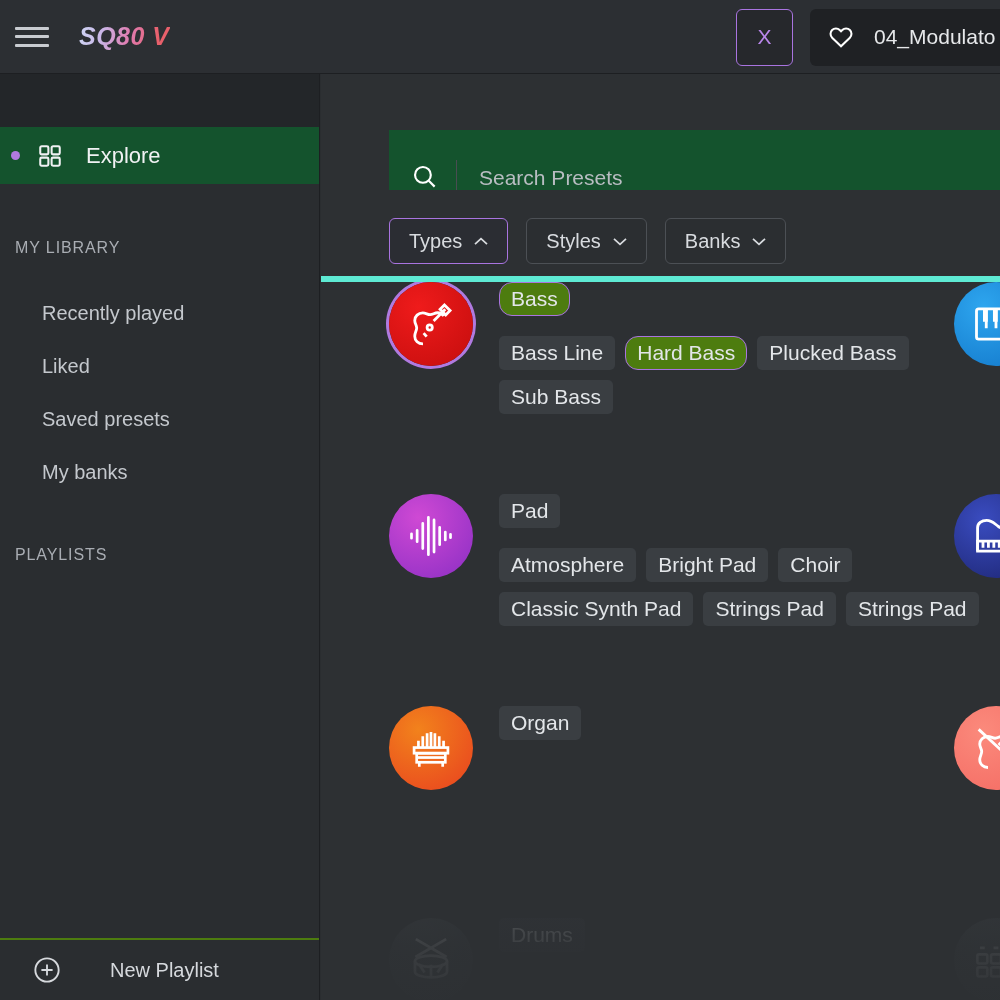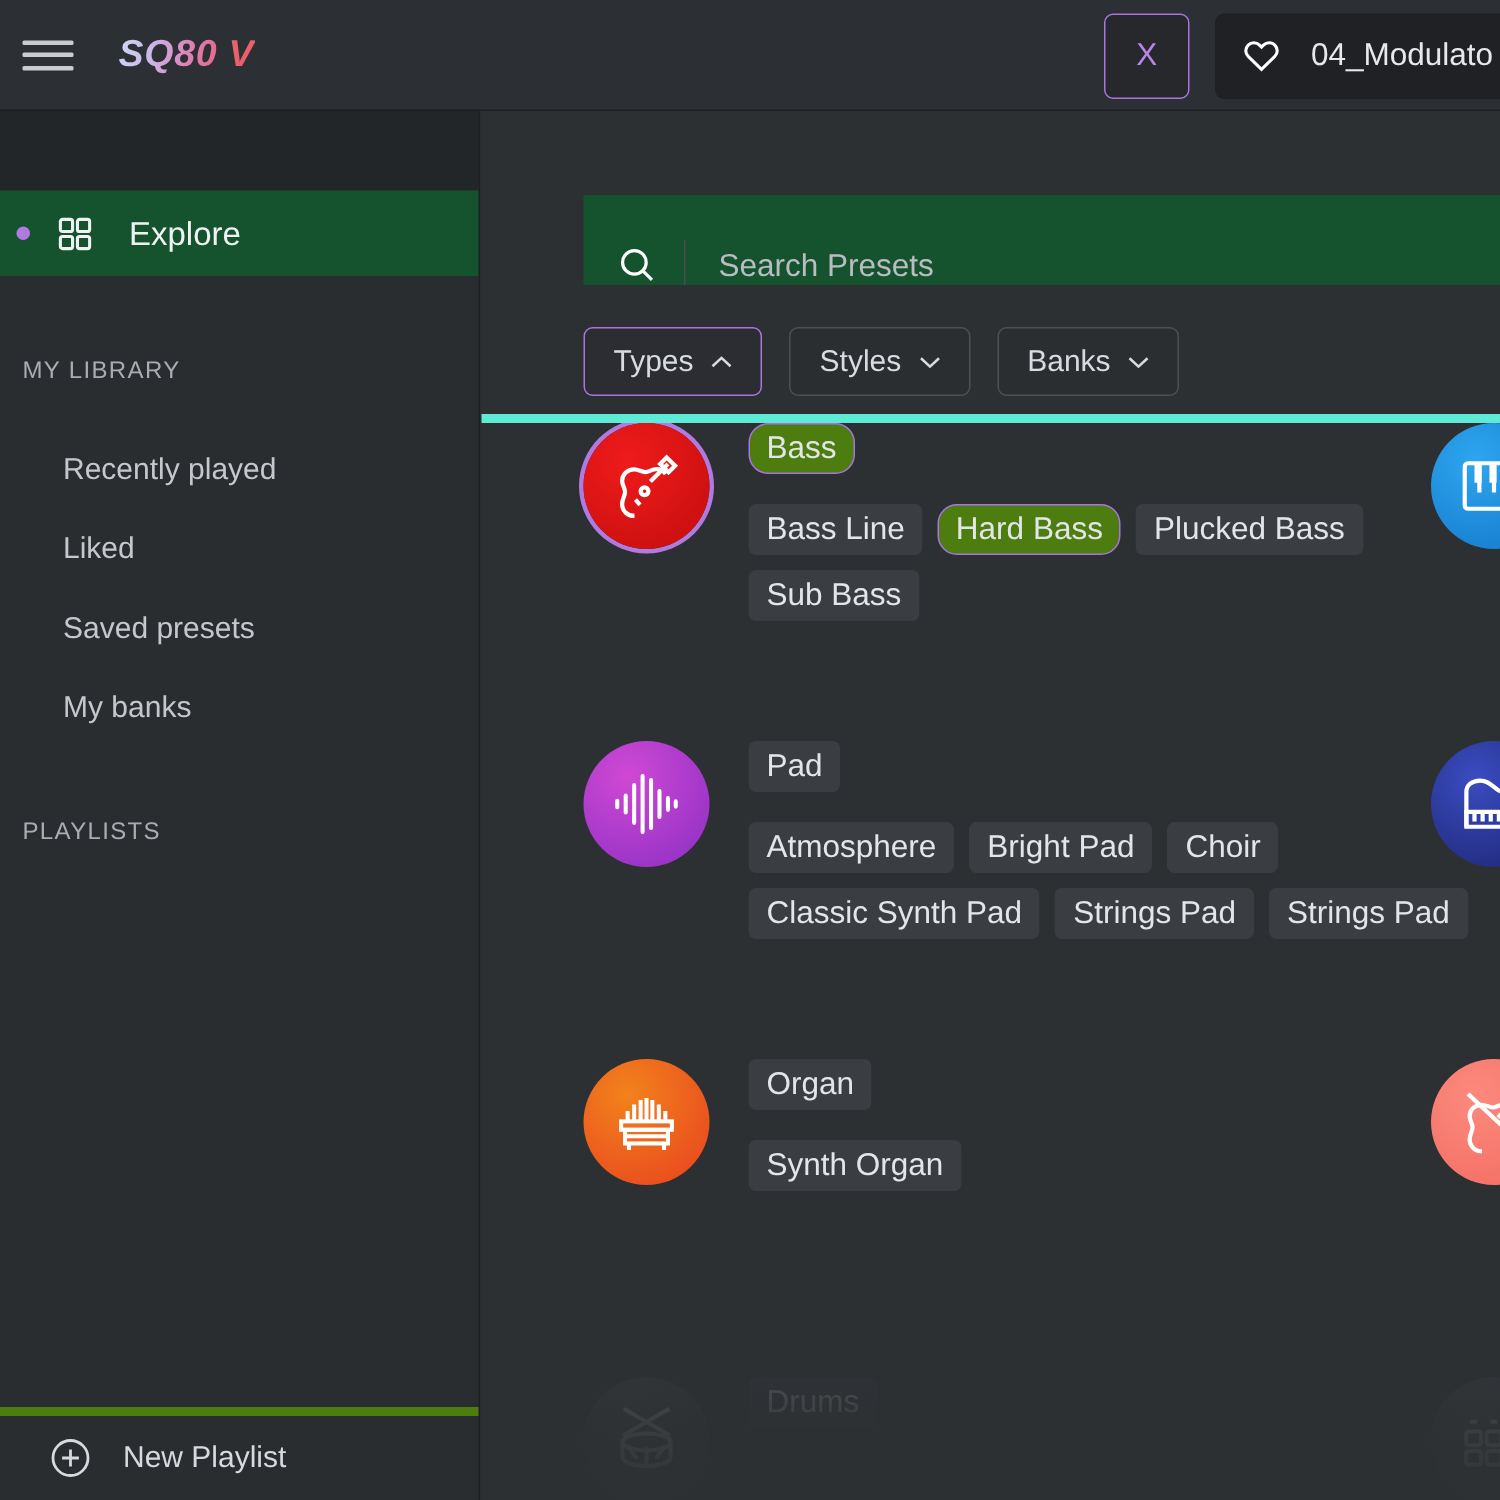--- a/index.html
+++ b/index.html
@@ -96,23 +96,24 @@
     padding-left: 42px; height: 53px;
     display: flex; align-items: center;
     color: #c4c8cd; font-size: 20px;
     cursor: pointer;
   }
   .pl-head { margin-top: 47px; }
 
   .new-playlist {
     position: absolute; left: 0; bottom: 0;
     width: 319px; height: 62px;
-    border-top: 6px solid #4d7c0f;
-    display: flex; align-items: center;
-    cursor: pointer;
+    border-top: 2px solid #4d7c0f;
+    display: flex; align-items: center;
+    cursor: pointer;
+    gap: 28px;
   }
   .plus-icon { margin-left: 33px; width: 28px; height: 28px; flex: none; }
   .np-label { margin-left: 21px; color: #d6d9dd; font-size: 20px; }
 
   
   .main {
     position: absolute; left: 321px; top: 74px;
     width: 679px; height: 926px;
     background: #2d3033;
   }
@@ -344,21 +345,20 @@
             <path d="M6.2 11.8V8.6M8.2 11.8V6.6M10.2 11.8V5.2M12 11.8V4.6M13.8 11.8V5.2M15.8 11.8V6.6M17.8 11.8V8.6"></path>
             <rect x="4.2" y="11.8" width="15.6" height="2.6"></rect>
             <rect x="5.4" y="14.4" width="13.2" height="4.2"></rect>
             <path d="M5.4 16.4h13.2"></path>
             <path d="M6.6 18.6v2M17.4 18.6v2"></path>
           </svg>
         </div>
         <div class="tags">
           <span class="tag primary">Organ</span>
           <span class="tag-row-break"></span>
-          <span class="tag">Synth Organ</span>
         </div>
         <div class="right-icon" style="top:0; background:radial-gradient(circle at 35% 30%, #fb8a7c, #f46a62);">
           <svg viewBox="0 0 24 24" fill="none" stroke="#fff" stroke-width="1.3">
             <path d="M8.3 21c-2.2 0-3.8-1.5-3.8-3.6 0-1.6.9-2.5.9-3.8 0-1.2-.9-2-.9-3.4 0-2 1.6-3.5 3.7-3.5 1.4 0 2.2.8 3.4.8 1.3 0 2-.9 3.4-.9 2.1 0 3.6 1.5 3.6 3.5"></path>
             <path d="M13.2 10.6 21 2.8"></path>
             <path d="M4 3.4 20.8 19"></path>
           </svg>
         </div>
       </div>
 

